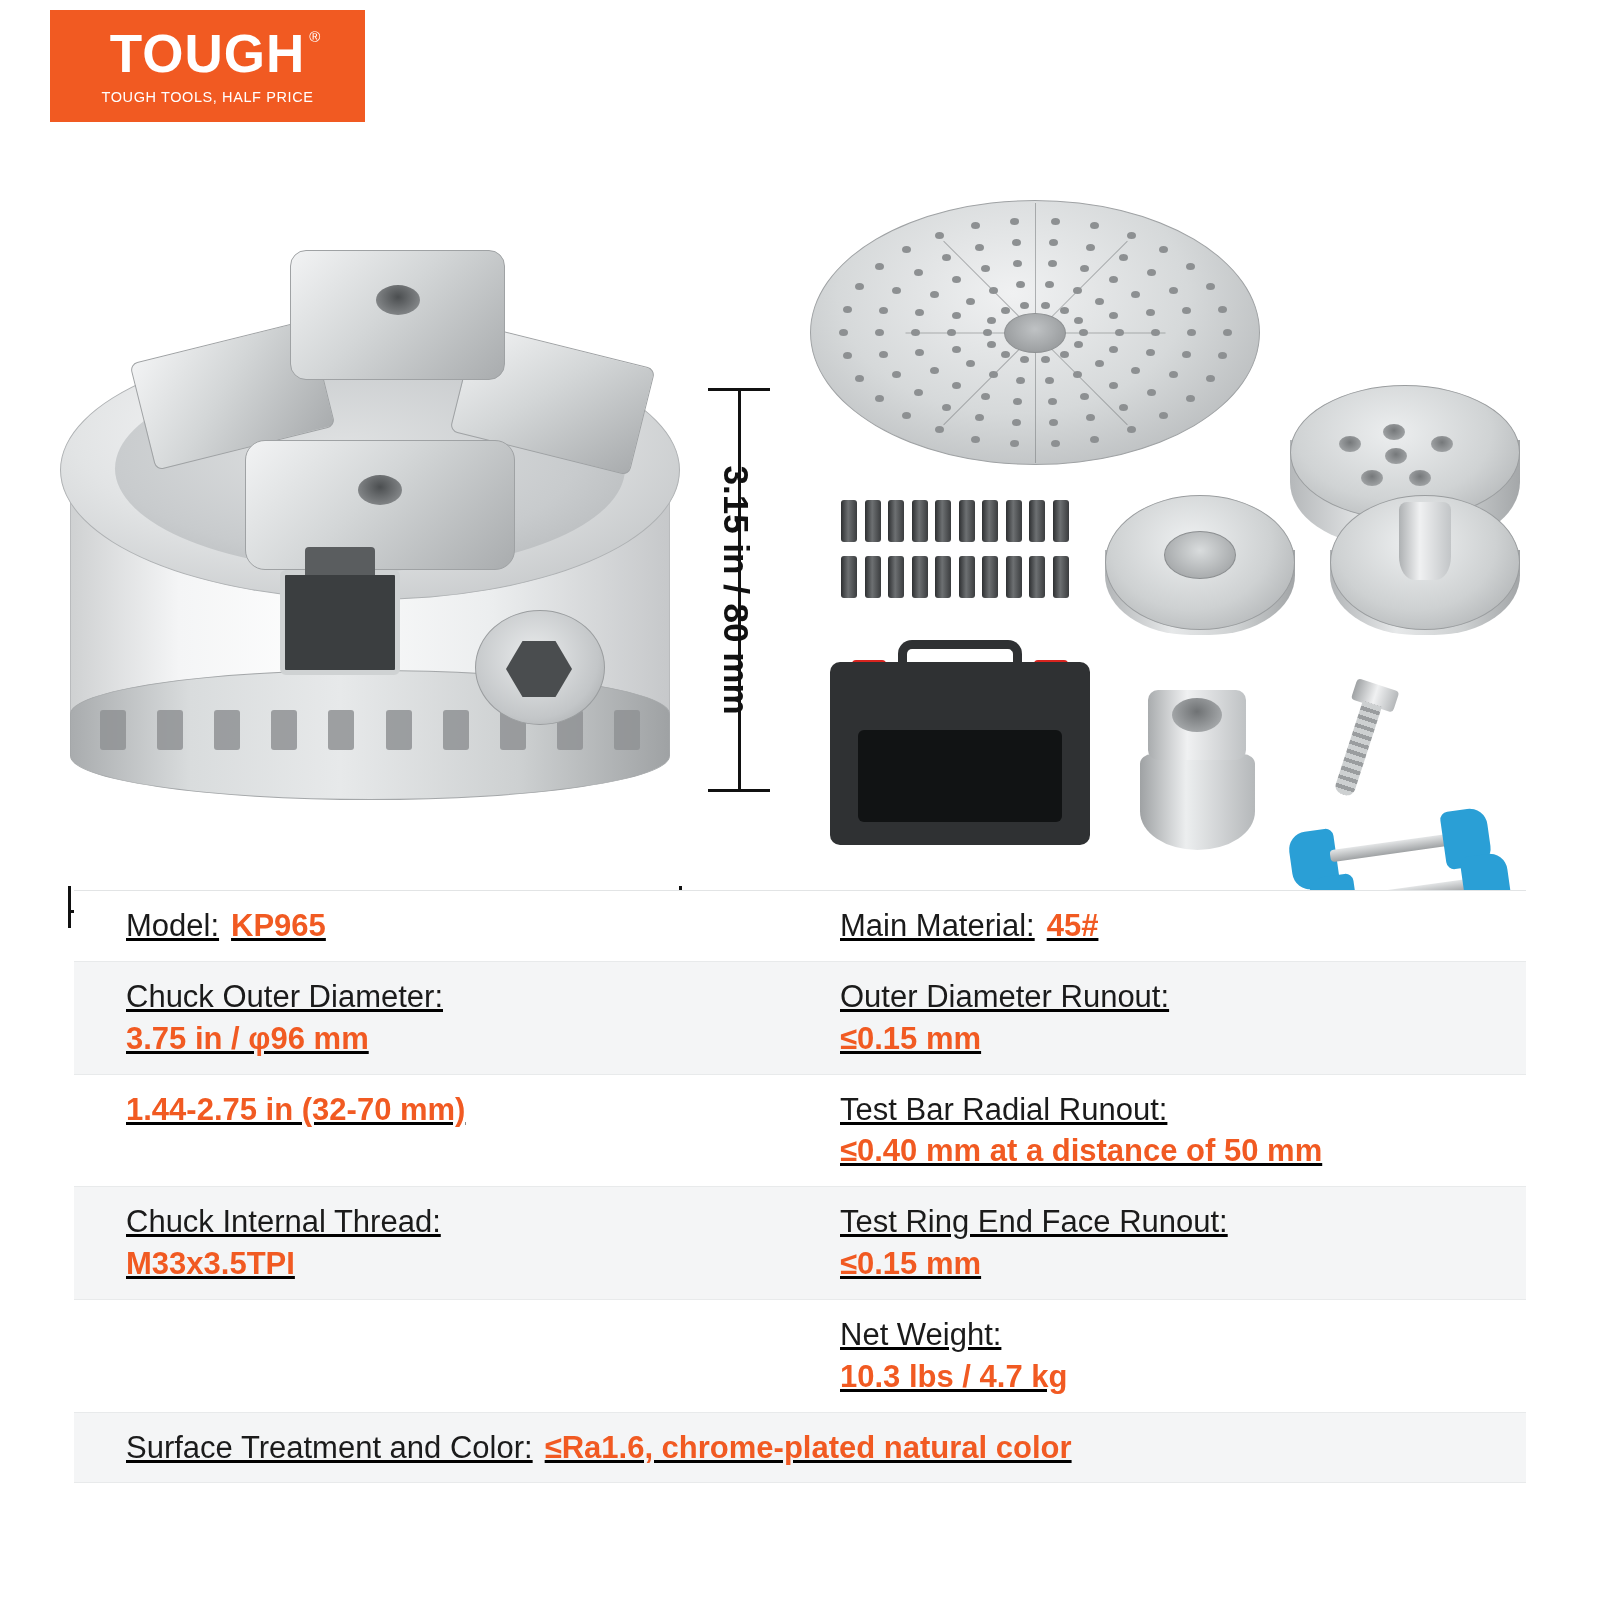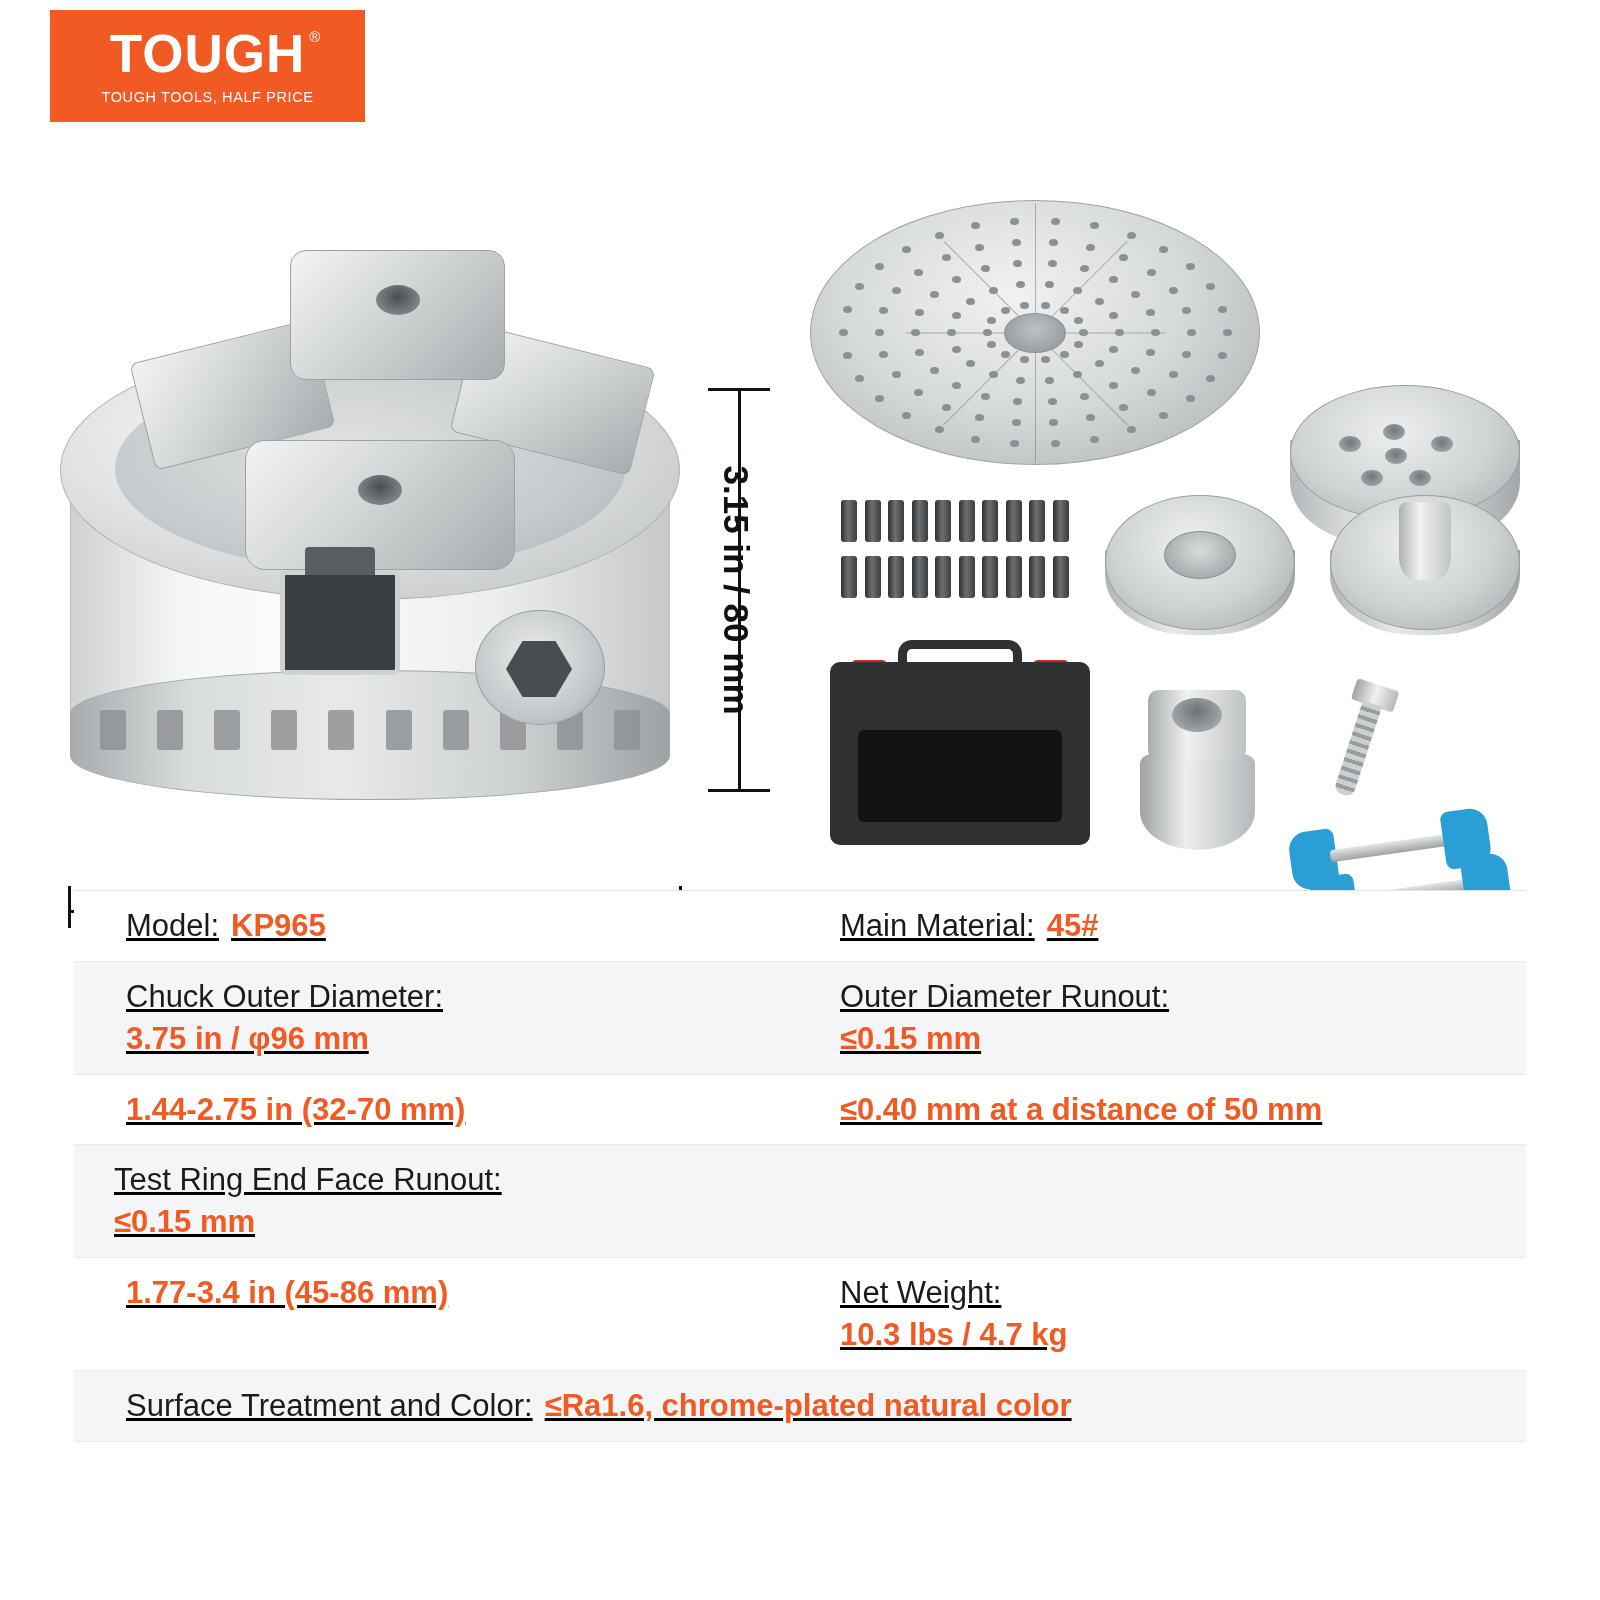--- a/index.html
+++ b/index.html
@@ -753,34 +753,38 @@
       <div class="lbl">Outer Diameter Runout:</div>
       <div class="val">≤0.15 mm</div>
     </div>
   </div>
 
   <div class="spec-row">
     <div class="spec-cell">
       <div class="val">1.44-2.75 in (32-70 mm)</div>
     </div>
     <div class="spec-cell right">
+      <div class="lbl">Test Bar Radial Runout:</div>
       <div class="val">≤0.40 mm at a distance of 50 mm</div>
     </div>
   </div>
 
   <div class="spec-row alt">
+    <div class="spec-cell">
+      <div class="lbl">Chuck Internal Thread:</div>
+      <div class="val">M33x3.5TPI</div>
+    </div>
     <div class="spec-cell right">
       <div class="lbl">Test Ring End Face Runout:</div>
       <div class="val">≤0.15 mm</div>
     </div>
   </div>
 
   <div class="spec-row">
     <div class="spec-cell">
-      <div class="val">1.77-3.4 in (45-86 mm)</div>
     </div>
     <div class="spec-cell right">
       <div class="lbl">Net Weight:</div>
       <div class="val">10.3 lbs / 4.7 kg</div>
     </div>
   </div>
 
   <div class="spec-row full alt">
     <div class="spec-cell">
       <span class="lbl">Surface Treatment and Color:</span>

